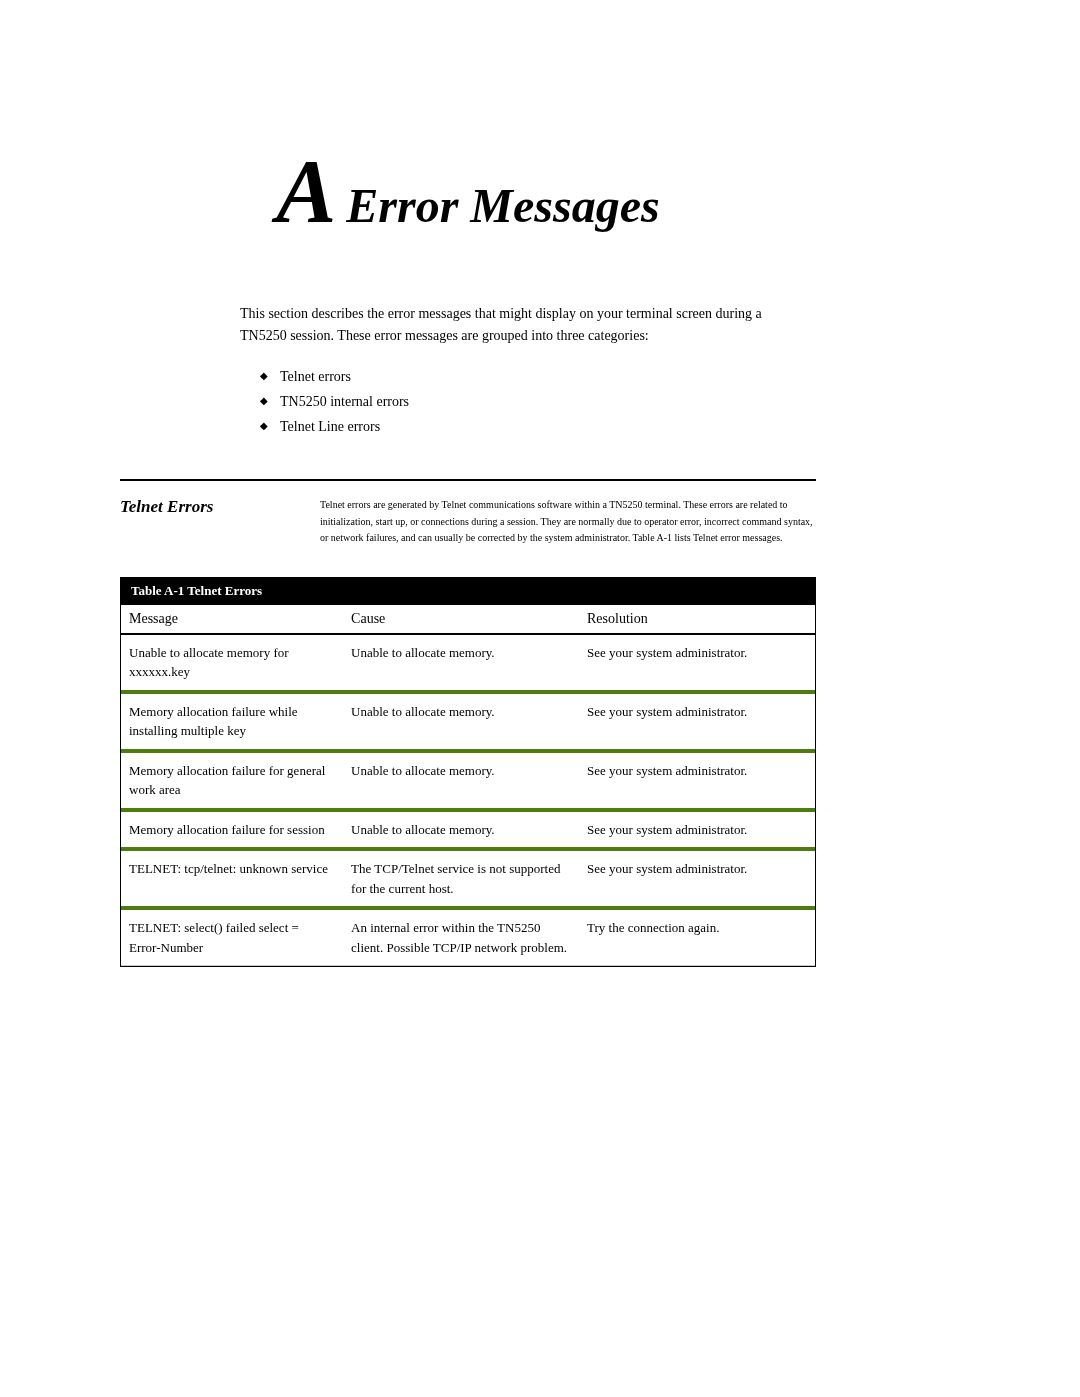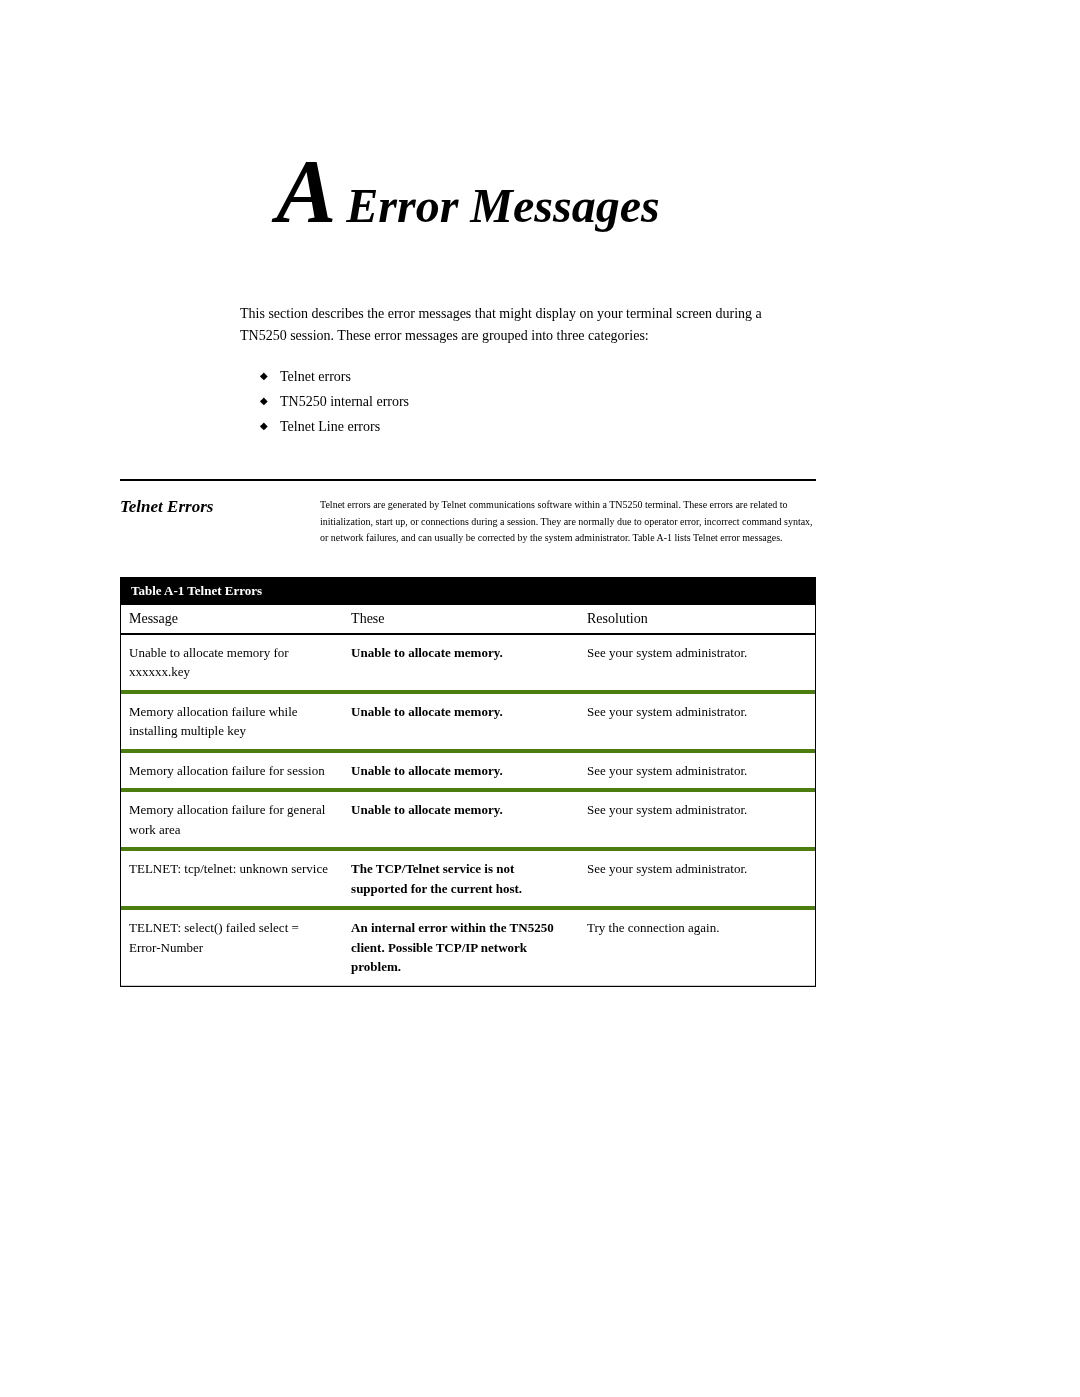--- a/index.html
+++ b/index.html
@@ -146,21 +146,20 @@
       line-height: 1.5;
       font-size: 13px;
     }
 
     .col-message {
       width: 32%;
     }
 
     .col-cause {
       width: 34%;
-      font-weight: bold;
     }
 
     .col-resolution {
       width: 34%;
     }
 
     .table-wrapper {
       border: 1px solid #000;
     }
 
@@ -213,42 +212,42 @@
     </div>
   </div>
 
   <div class="table-container">
     <div class="table-wrapper">
       <div class="table-top-bar">Table A-1   Telnet Errors</div>
       <table class="error-table">
         <thead>
           <tr>
             <th class="col-message col-header">Message</th>
-            <th class="col-cause col-header">These</th>
+            <th class="col-cause col-header">Cause</th>
             <th class="col-resolution col-header">Resolution</th>
           </tr>
         </thead>
         <tbody id="table-body">
         <tr class="tbody-row">
               <td class="col-message">Unable to allocate memory for xxxxxx.key</td>
               <td class="col-cause">Unable to allocate memory.</td>
               <td class="col-resolution">See your system administrator.</td>
             </tr>
             <tr class="tbody-row">
               <td class="col-message">Memory allocation failure while installing multiple key</td>
               <td class="col-cause">Unable to allocate memory.</td>
               <td class="col-resolution">See your system administrator.</td>
             </tr>
             <tr class="tbody-row">
+              <td class="col-message">Memory allocation failure for general work area</td>
+              <td class="col-cause">Unable to allocate memory.</td>
+              <td class="col-resolution">See your system administrator.</td>
+            </tr>
+            <tr class="tbody-row">
               <td class="col-message">Memory allocation failure for session</td>
-              <td class="col-cause">Unable to allocate memory.</td>
-              <td class="col-resolution">See your system administrator.</td>
-            </tr>
-            <tr class="tbody-row">
-              <td class="col-message">Memory allocation failure for general work area</td>
               <td class="col-cause">Unable to allocate memory.</td>
               <td class="col-resolution">See your system administrator.</td>
             </tr>
             <tr class="tbody-row">
               <td class="col-message">TELNET: tcp/telnet: unknown service</td>
               <td class="col-cause">The TCP/Telnet service is not supported for the current host.</td>
               <td class="col-resolution">See your system administrator.</td>
             </tr>
             <tr class="last-row">
               <td class="col-message">TELNET: select() failed select = Error-Number</td>

